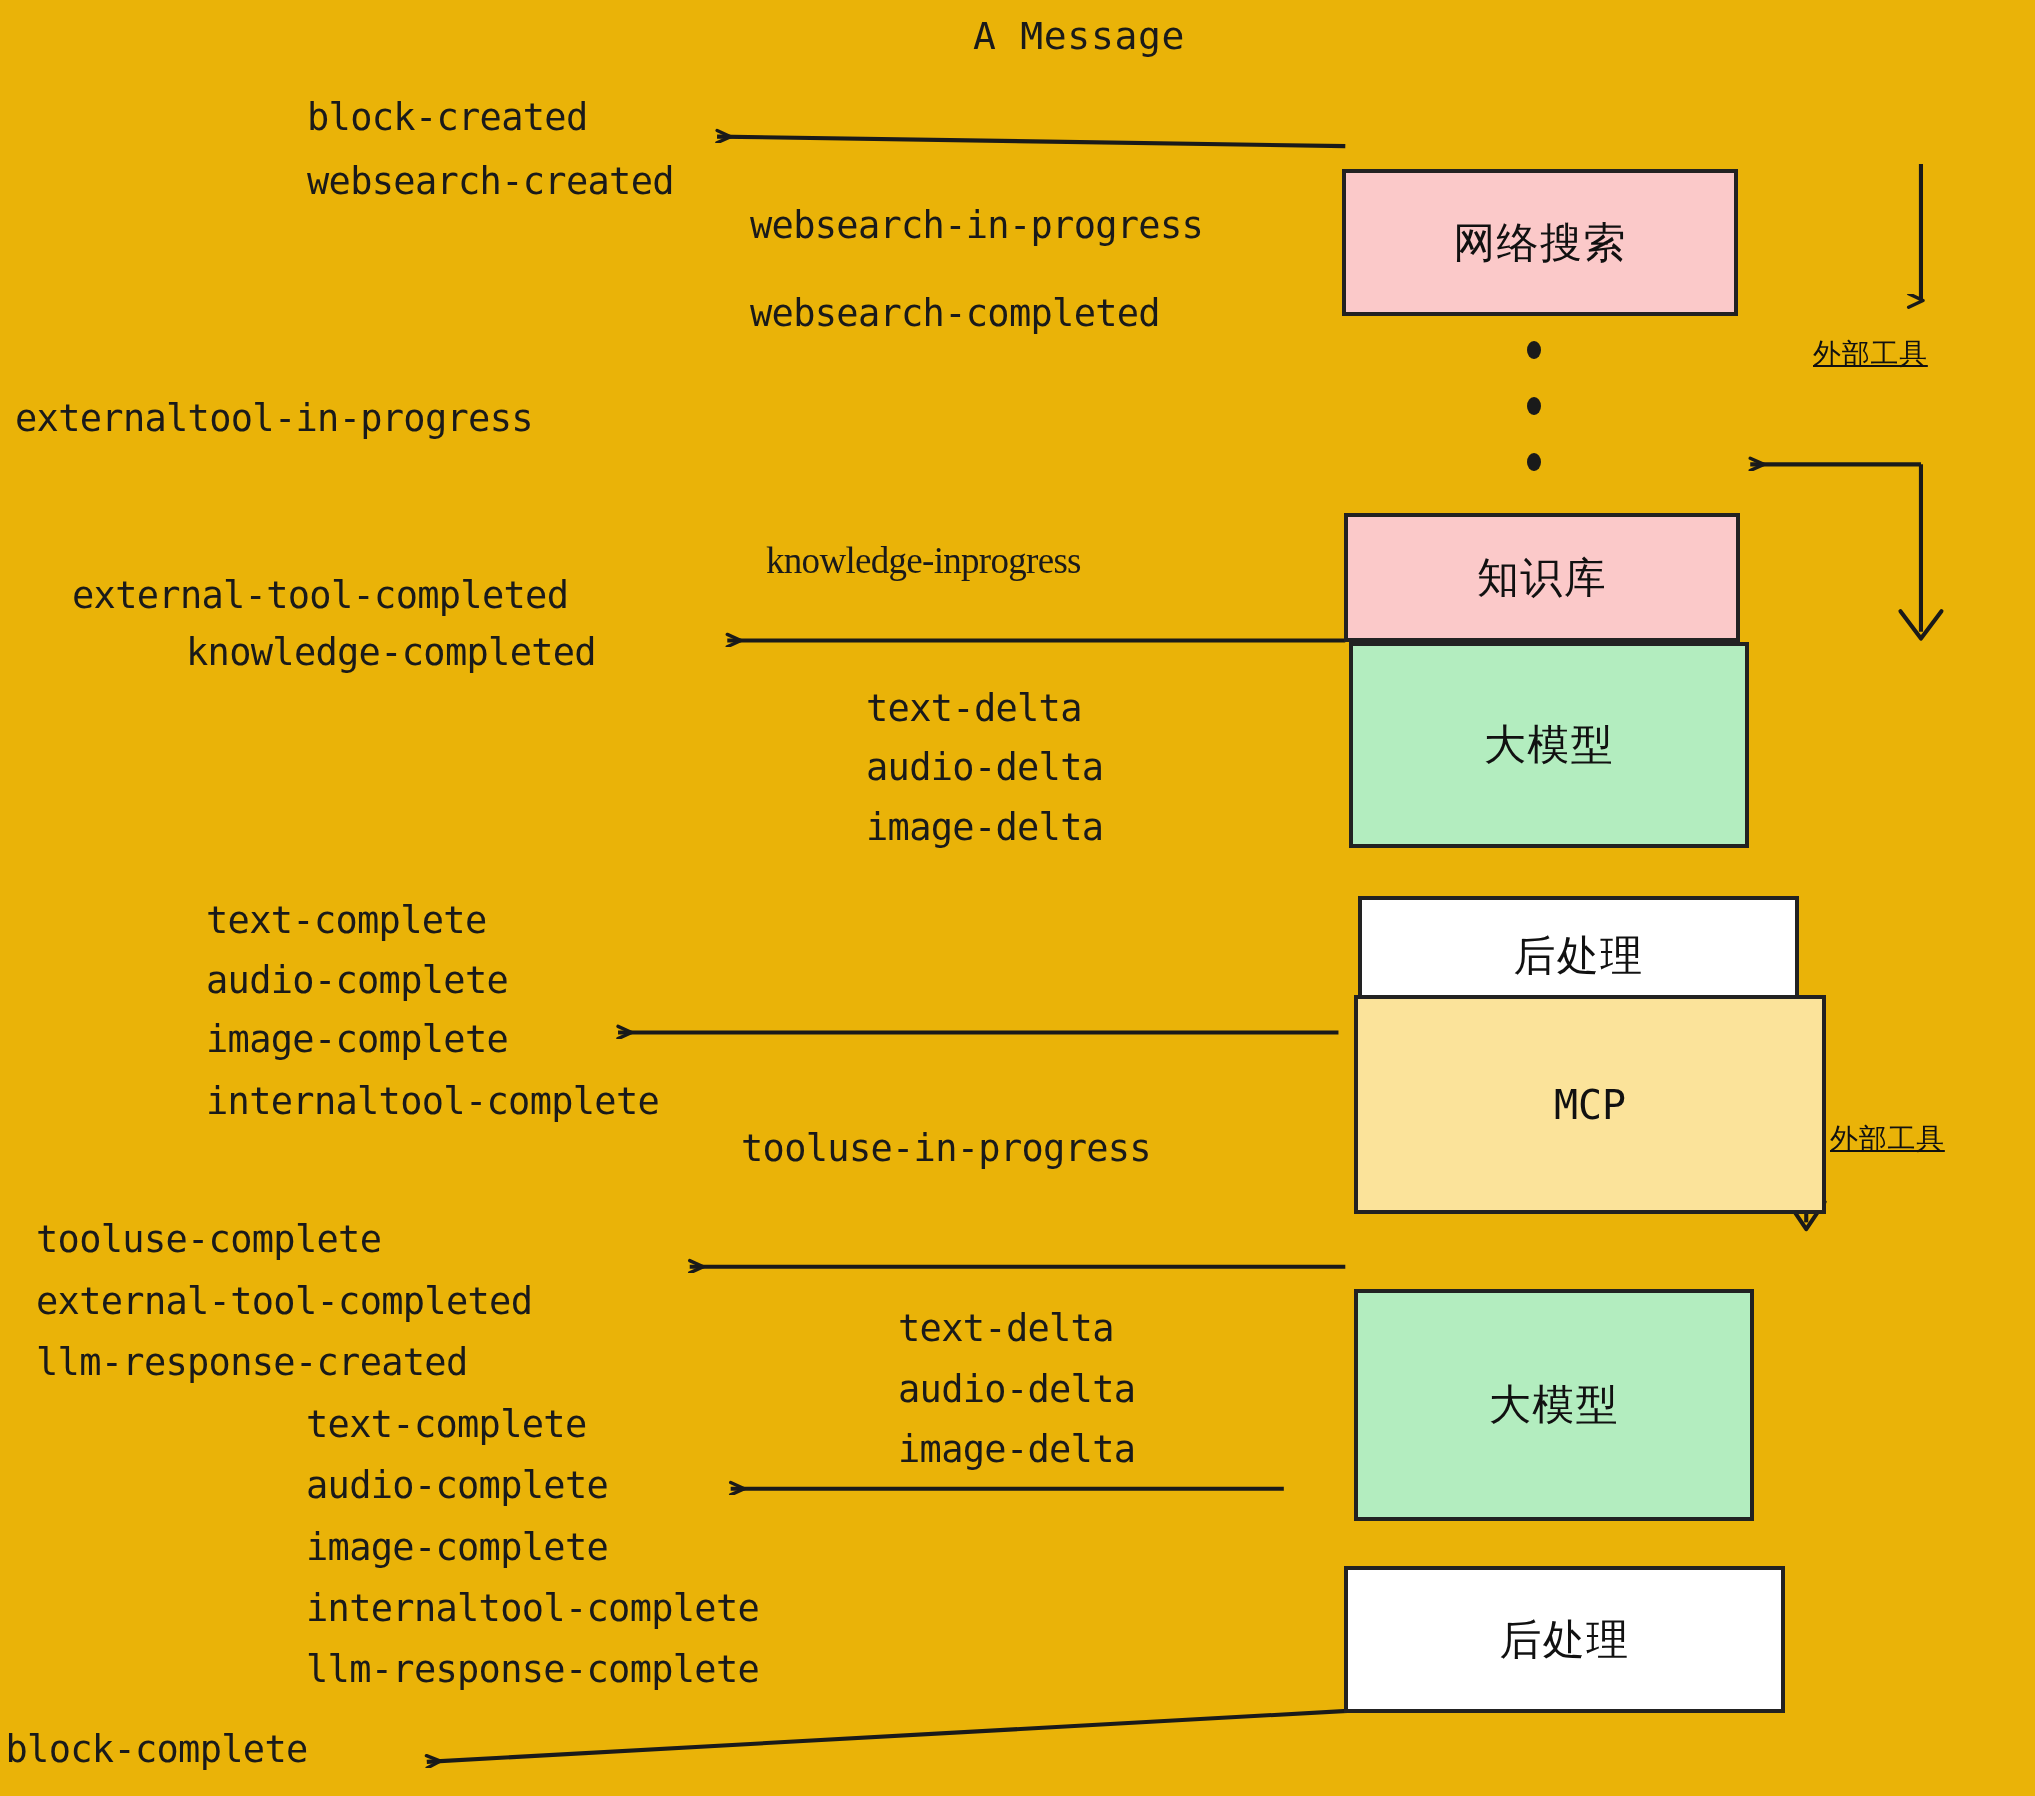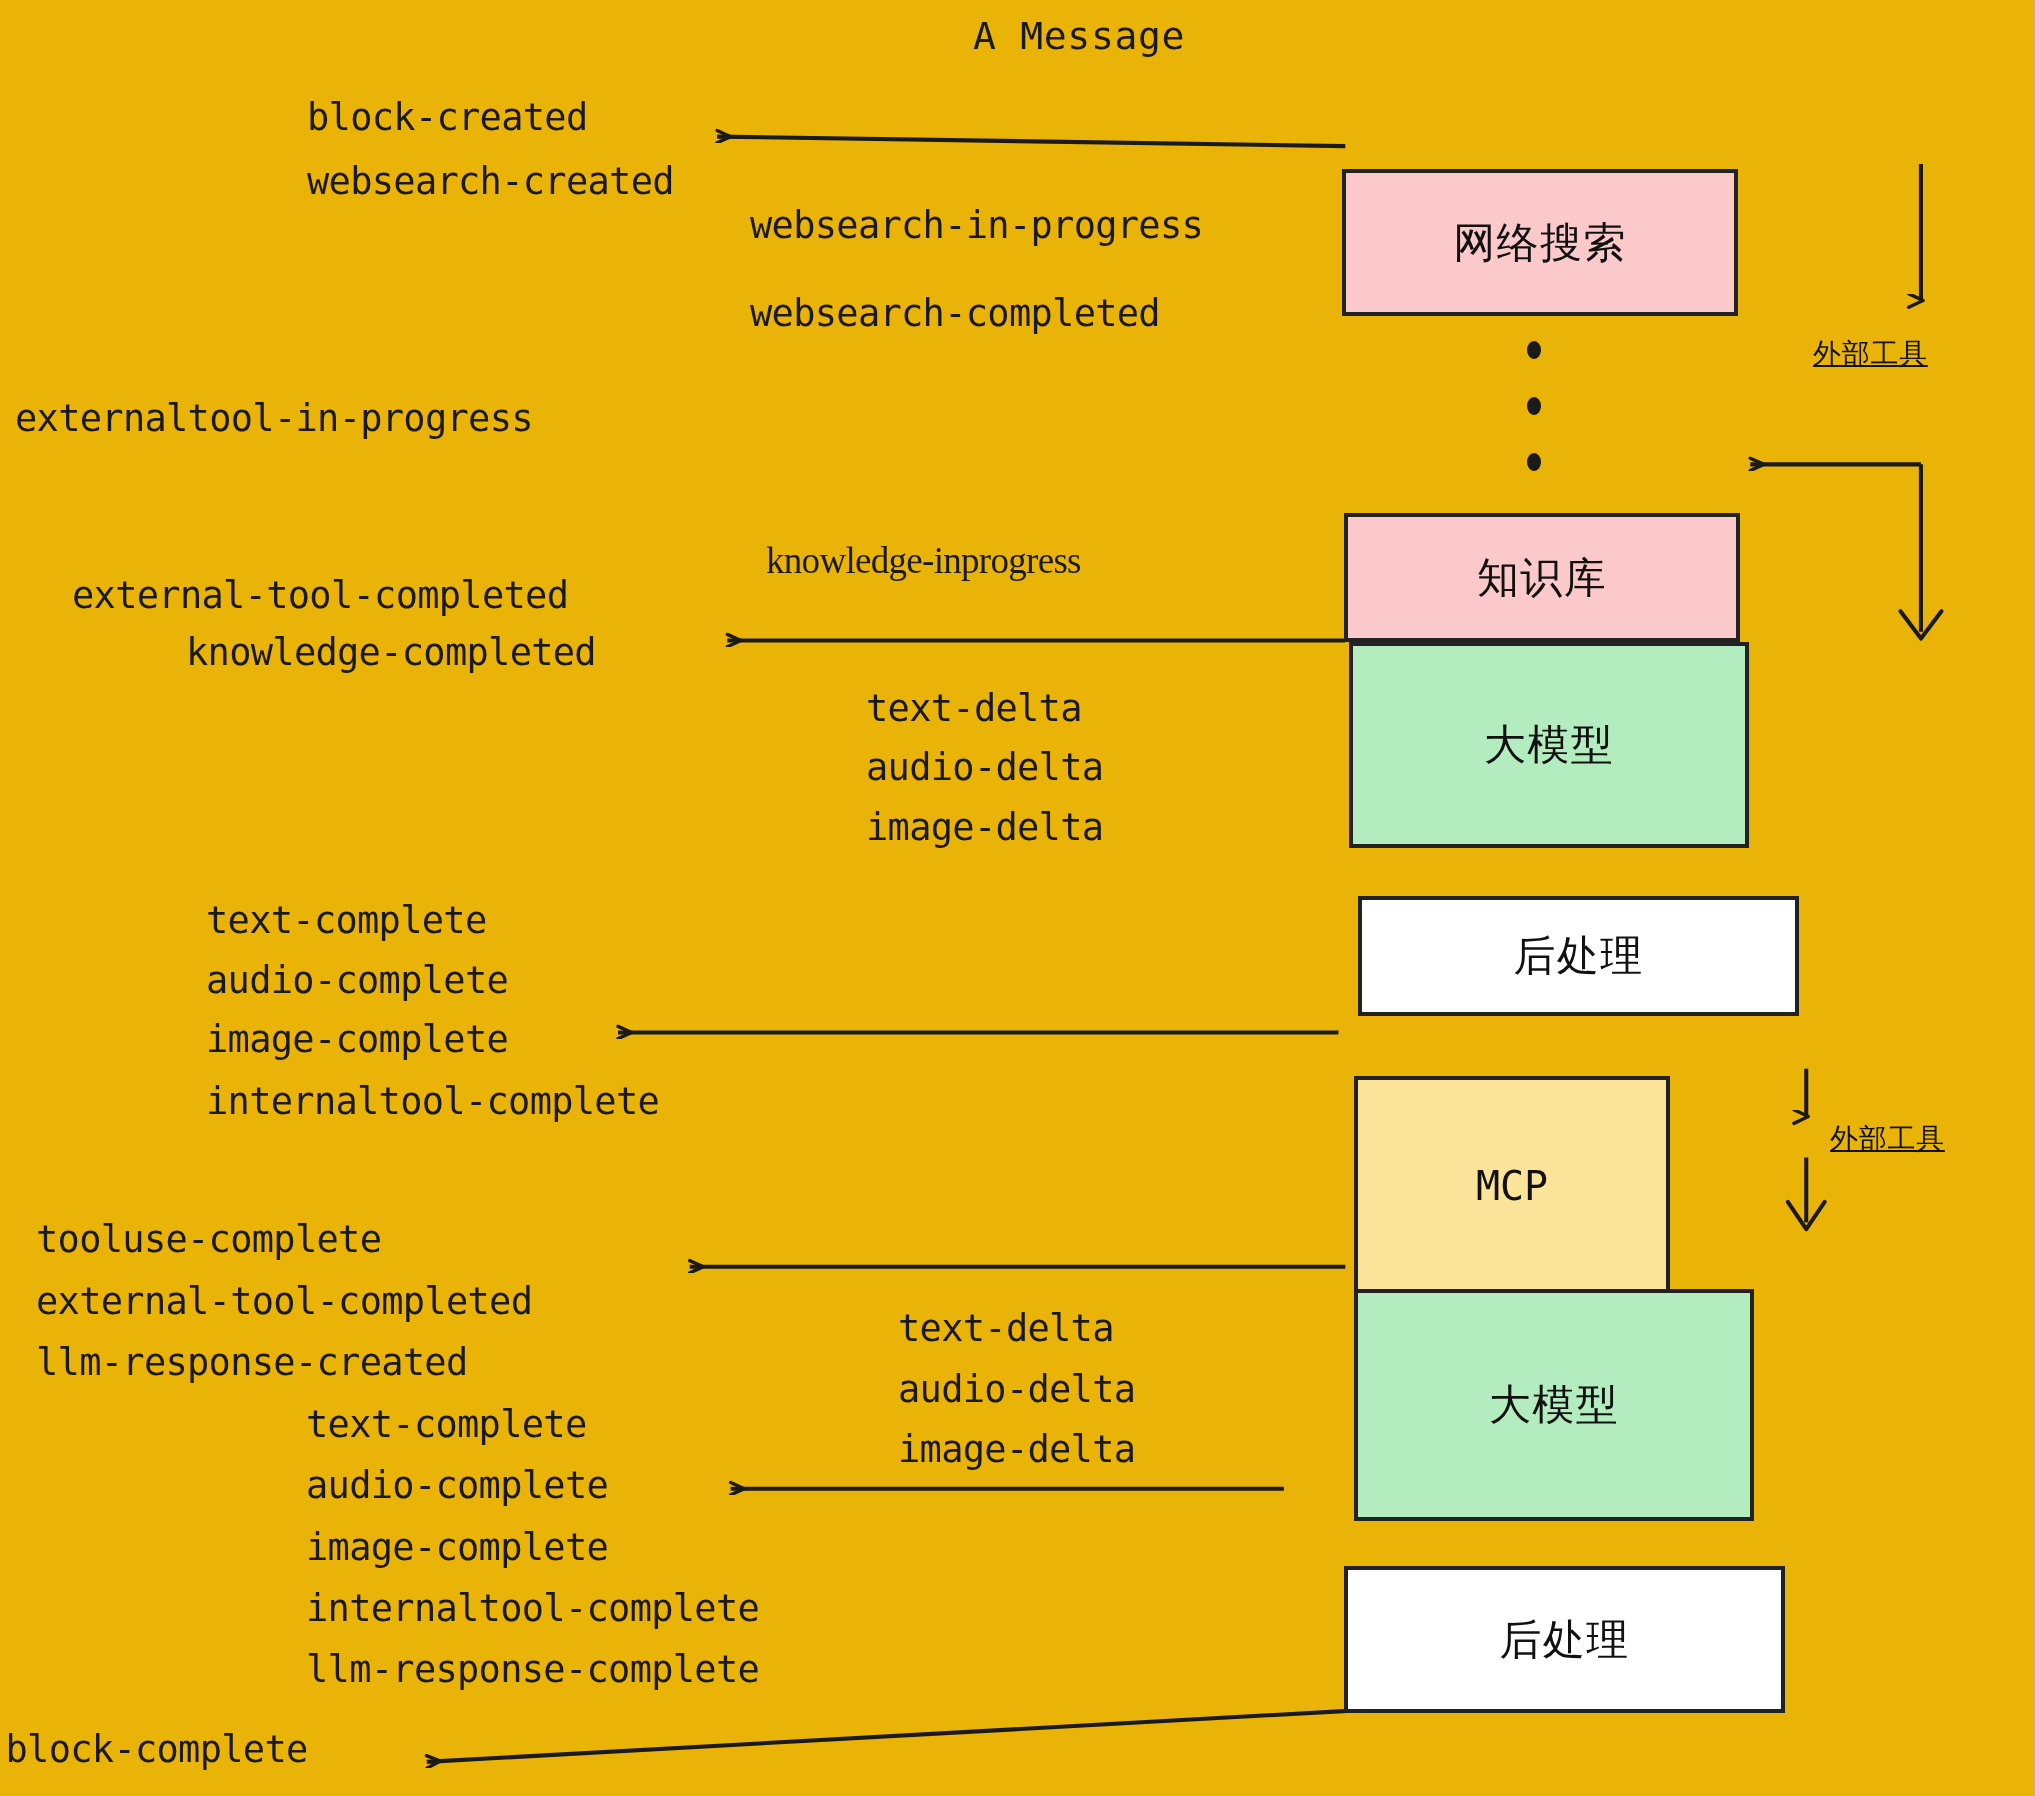--- a/index.html
+++ b/index.html
@@ -158,21 +158,21 @@
   </div>
 
   <div class="node" style="left:1349px; top:642px; width:400px; height:206px; background:#b3edbf;">
     <span>大模型</span>
   </div>
 
   <div class="node" style="left:1358px; top:896px; width:441px; height:120px; background:#ffffff;">
     <span>后处理</span>
   </div>
 
-  <div class="node mono" style="left:1354px; top:1076px; width:316px; height:219px; background:#fbe39a;">
+  <div class="node mono" style="left:1354px; top:995px; width:472px; height:219px; background:#fbe39a;">
     <span>MCP</span>
   </div>
 
   <div class="node" style="left:1354px; top:1289px; width:400px; height:232px; background:#b3edbf;">
     <span>大模型</span>
   </div>
 
   <div class="node" style="left:1344px; top:1566px; width:441px; height:147px; background:#ffffff;">
     <span>后处理</span>
   </div>
@@ -204,20 +204,21 @@
   <div class="evt" style="left:866px; top:809px;">image-delta</div>
 
   <div class="evt" style="left:206px; top:902px;">text-complete</div>
 
   <div class="evt" style="left:206px; top:962px;">audio-complete</div>
 
   <div class="evt" style="left:206px; top:1021px;">image-complete</div>
 
   <div class="evt" style="left:206px; top:1083px;">internaltool-complete</div>
 
+  <div class="evt" style="left:741px; top:1130px;">tooluse-in-progress</div>
 
   <div class="evt" style="left:36px; top:1221px;">tooluse-complete</div>
 
   <div class="evt" style="left:36px; top:1283px;">external-tool-completed</div>
 
   <div class="evt" style="left:36px; top:1344px;">llm-response-created</div>
 
   <div class="evt" style="left:898px; top:1310px;">text-delta</div>
 
   <div class="evt" style="left:898px; top:1371px;">audio-delta</div>

